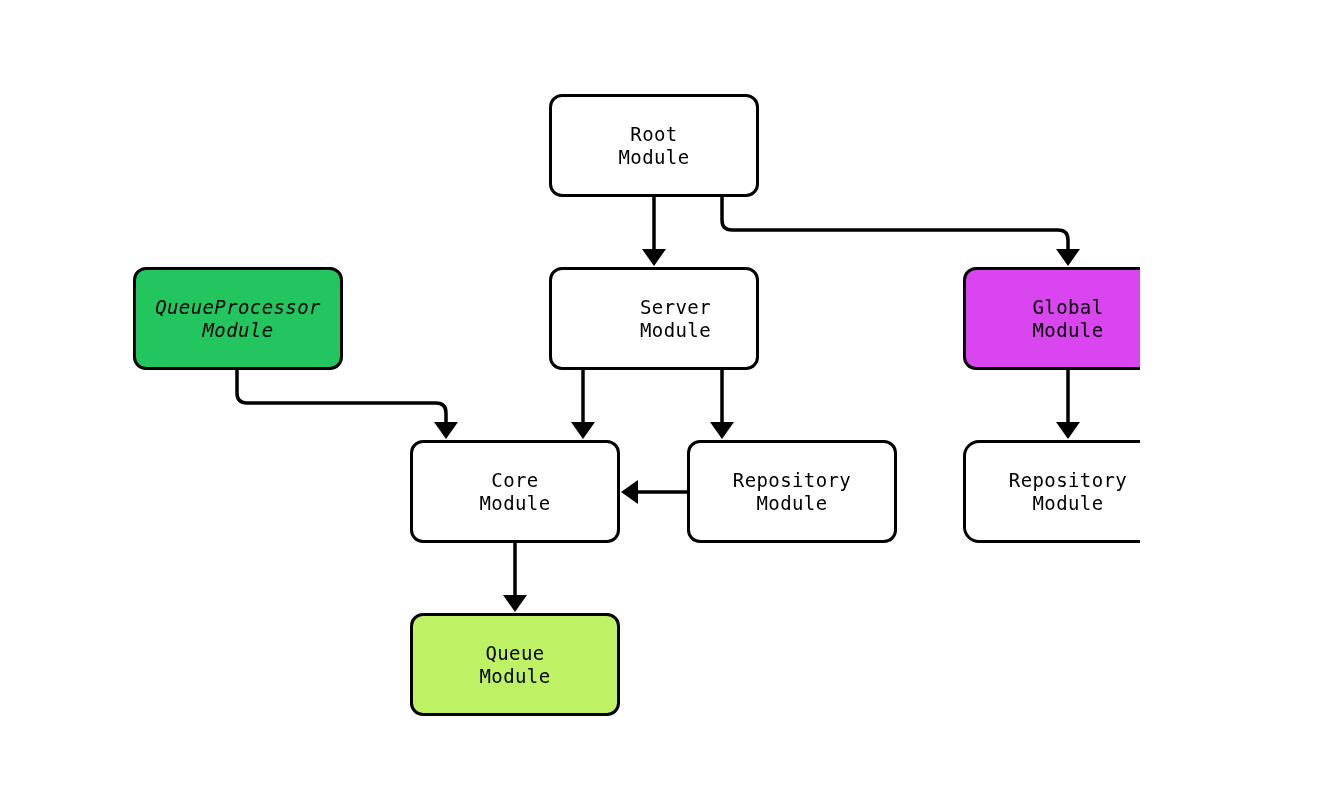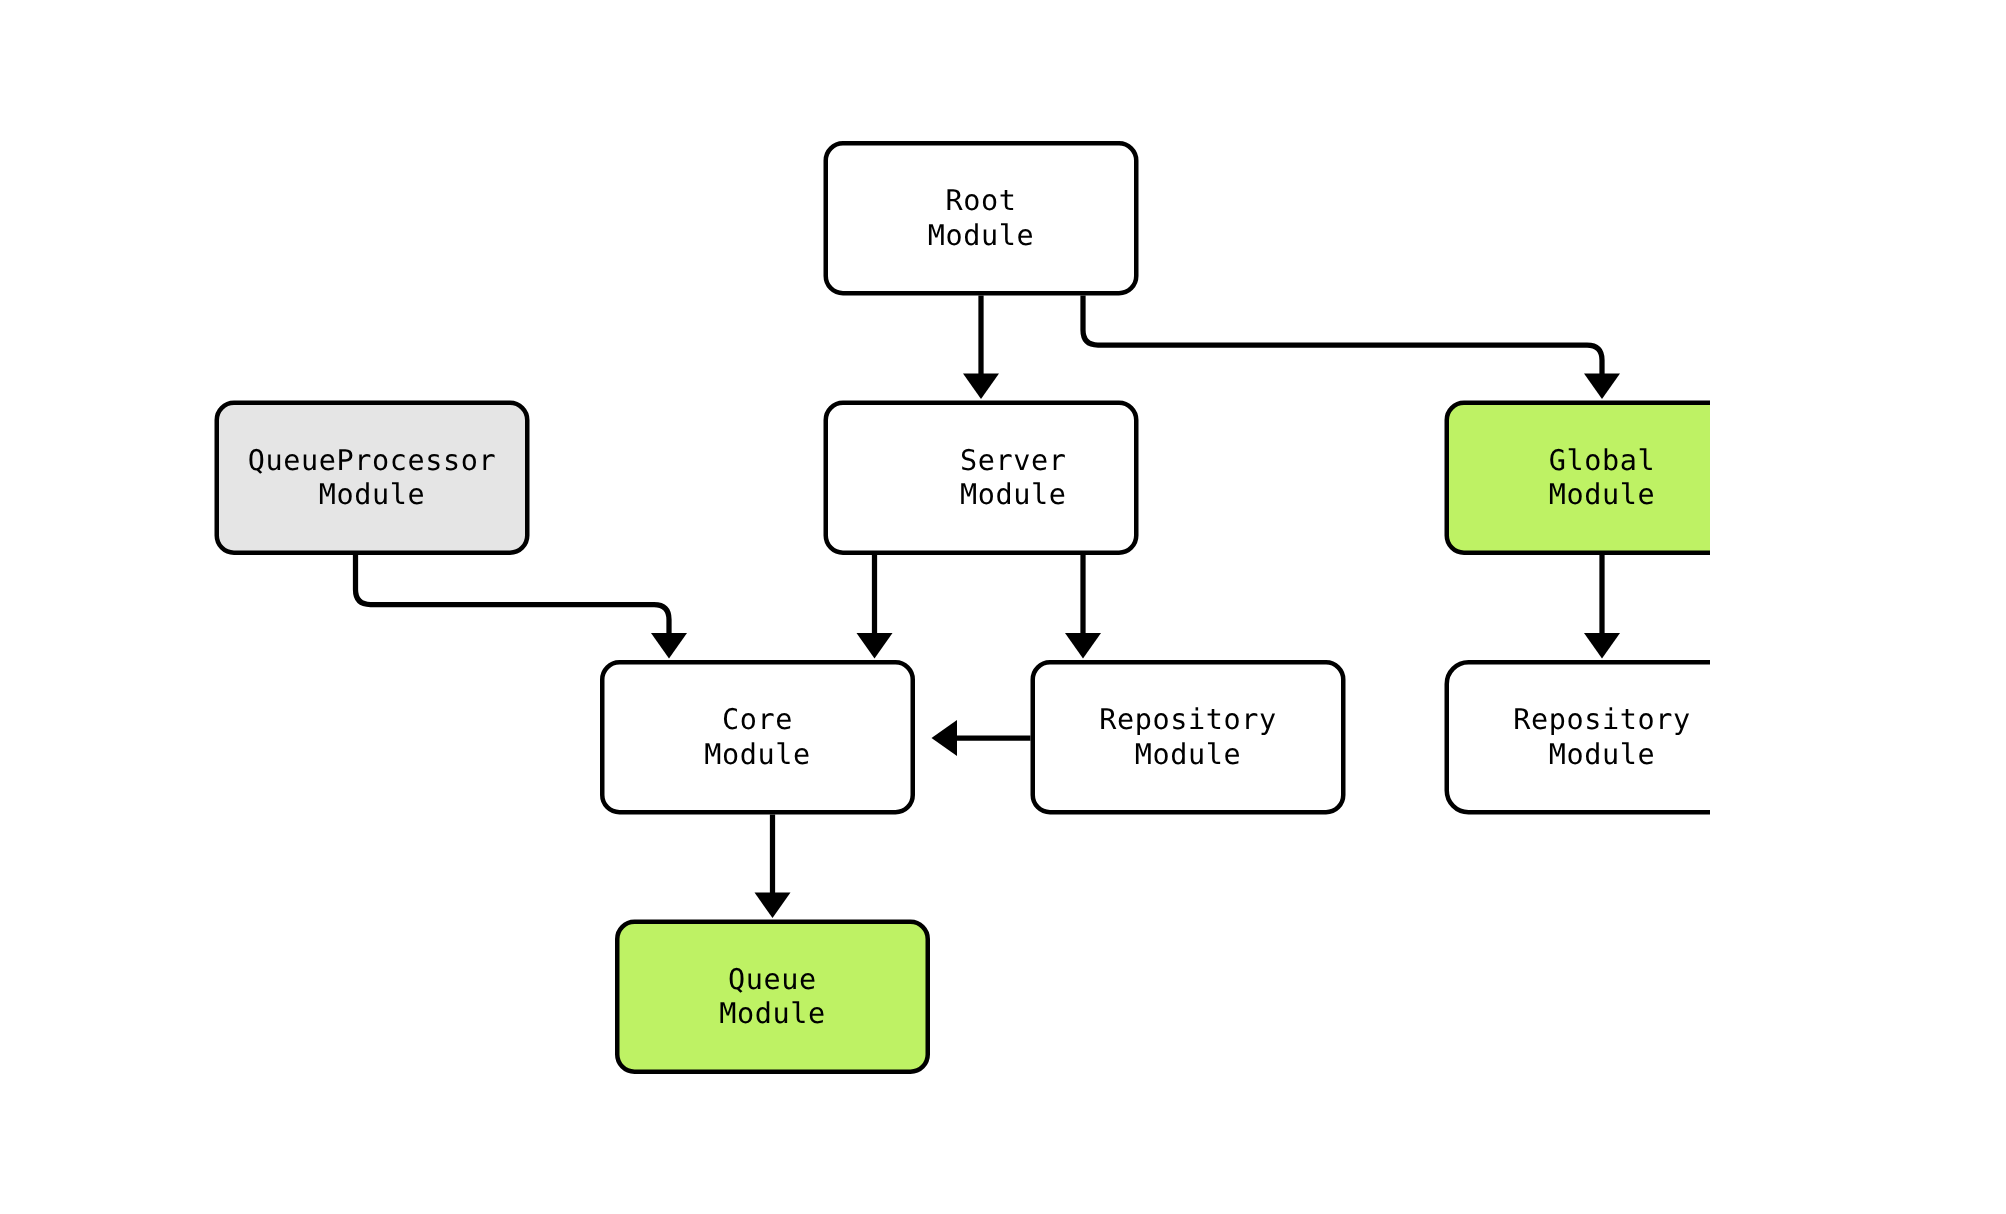--- a/index.html
+++ b/index.html
@@ -85,36 +85,36 @@
         <path d="M 515 543 L 515 604" fill="none" stroke="#000000" stroke-width="3.5" stroke-linecap="butt" stroke-linejoin="round"></path>
         <polygon points="515,612 503,595 527,595" fill="#000000"></polygon>
       </g>
     </svg>
 
   <div class="node" id="node-root" style="left: 549px; top: 94px; width: 210px; height: 103px; border-color: rgb(0, 0, 0); background: rgb(255, 255, 255);">
     <span class="node-line">Root</span>
     <span class="node-line">Module</span>
   </div>
 
-  <div class="node" id="node-queueprocessor" style="left: 143px; top: 267px; width: 210px; height: 103px; border-color: rgb(0, 0, 0); background: #e5e5e5;">
+  <div class="node" id="node-queueprocessor" style="left: 133px; top: 267px; width: 210px; height: 103px; border-color: rgb(0, 0, 0); background: #22c55e; font-style: italic;">
     <span class="node-line">QueueProcessor</span>
     <span class="node-line">Module</span>
   </div>
 
   <div class="node" id="node-server" style="left: 549px; top: 267px; width: 210px; height: 103px; border-color: rgb(0, 0, 0); background: rgb(255, 255, 255); padding-left: 43px;">
     <span class="node-line">Server</span>
     <span class="node-line">Module</span>
   </div>
 
-  <div class="node" id="node-global" style="left: 963px; top: 267px; width: 210px; height: 103px; border-color: rgb(0, 0, 0); background: #bef264;">
+  <div class="node" id="node-global" style="left: 963px; top: 267px; width: 210px; height: 103px; border-color: rgb(0, 0, 0); background: #d946ef;">
     <span class="node-line">Global</span>
     <span class="node-line">Module</span>
   </div>
 
-  <div class="node" id="node-core" style="left: 400px; top: 440px; width: 210px; height: 103px; border-color: rgb(0, 0, 0); background: rgb(255, 255, 255);">
+  <div class="node" id="node-core" style="left: 410px; top: 440px; width: 210px; height: 103px; border-color: rgb(0, 0, 0); background: rgb(255, 255, 255);">
     <span class="node-line">Core</span>
     <span class="node-line">Module</span>
   </div>
 
   <div class="node" id="node-endpoints" style="left: 687px; top: 440px; width: 210px; height: 103px; border-color: rgb(0, 0, 0); background: rgb(255, 255, 255);">
     <span class="node-line">Repository</span>
     <span class="node-line">Module</span>
   </div>
 
   <div class="node" id="node-repository" style="left: 963px; top: 440px; width: 210px; height: 103px; border-color: rgb(0, 0, 0); background: rgb(255, 255, 255); border-radius: 16px;">

